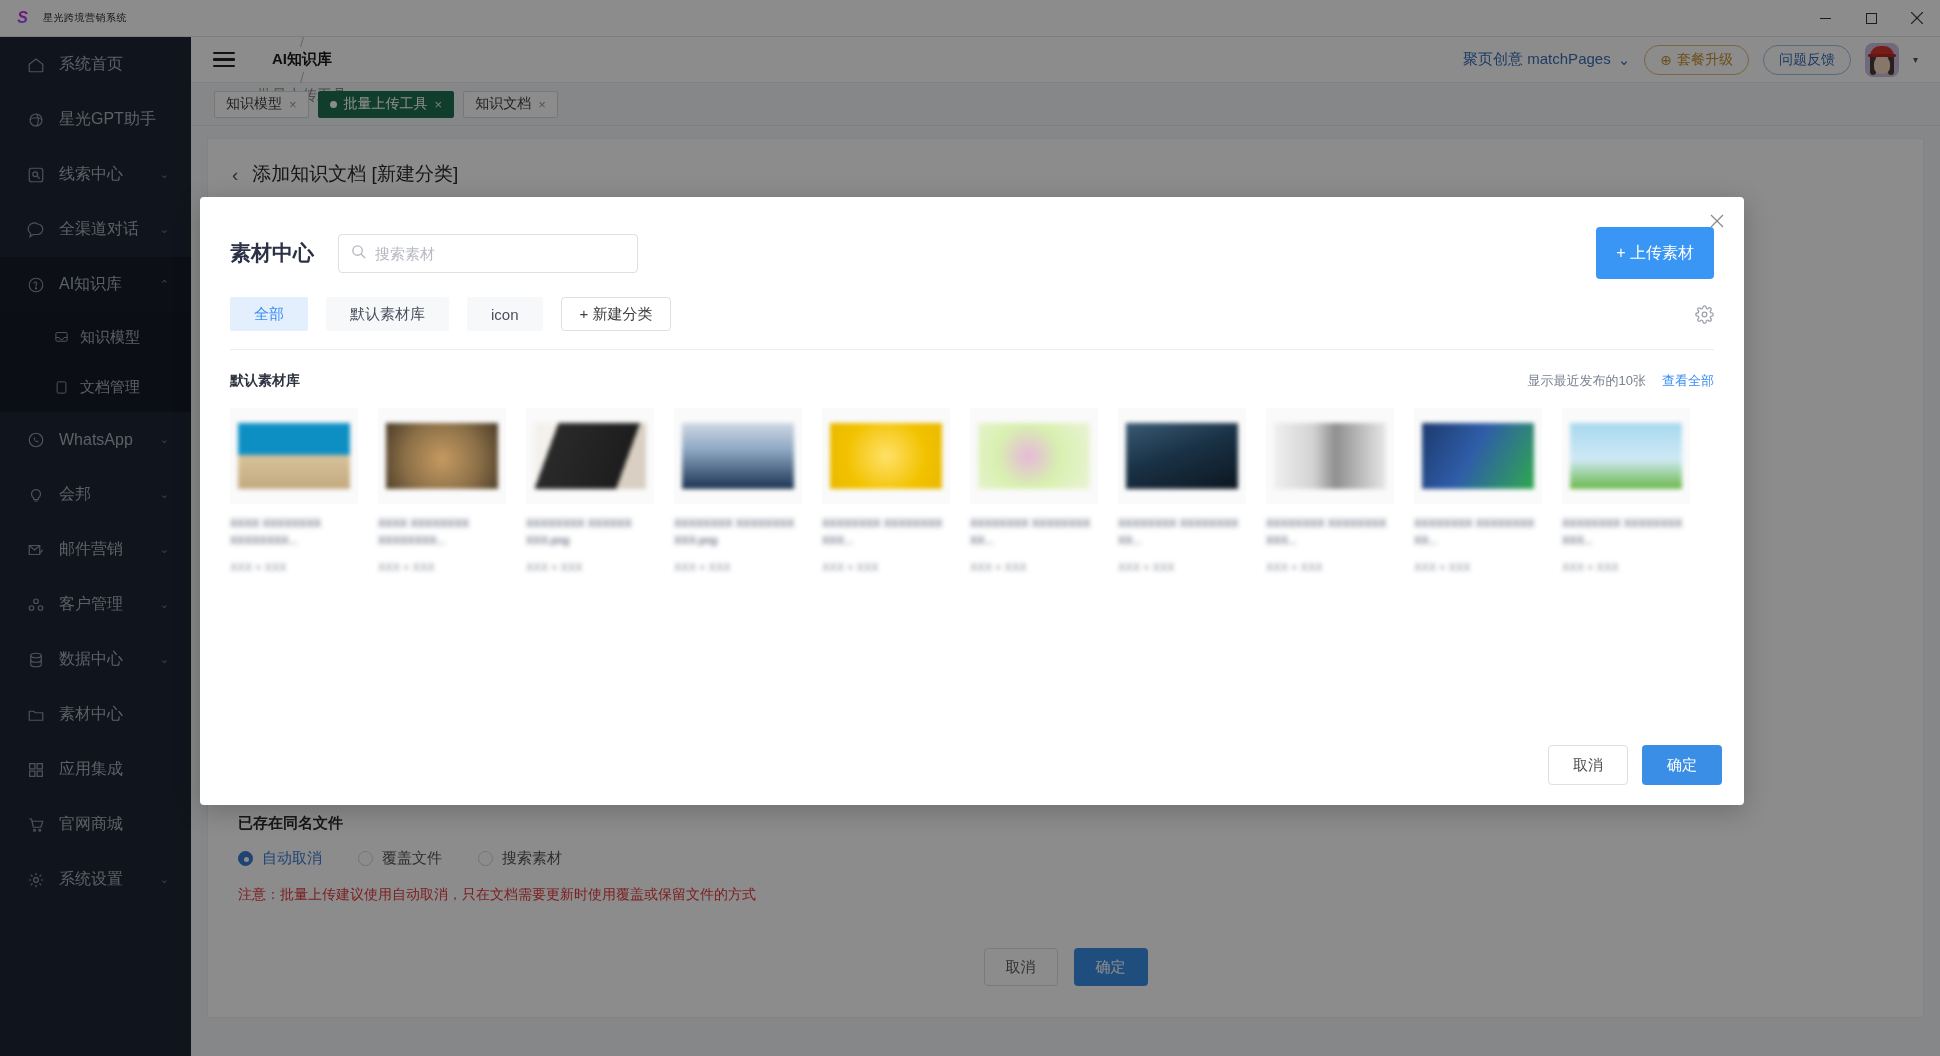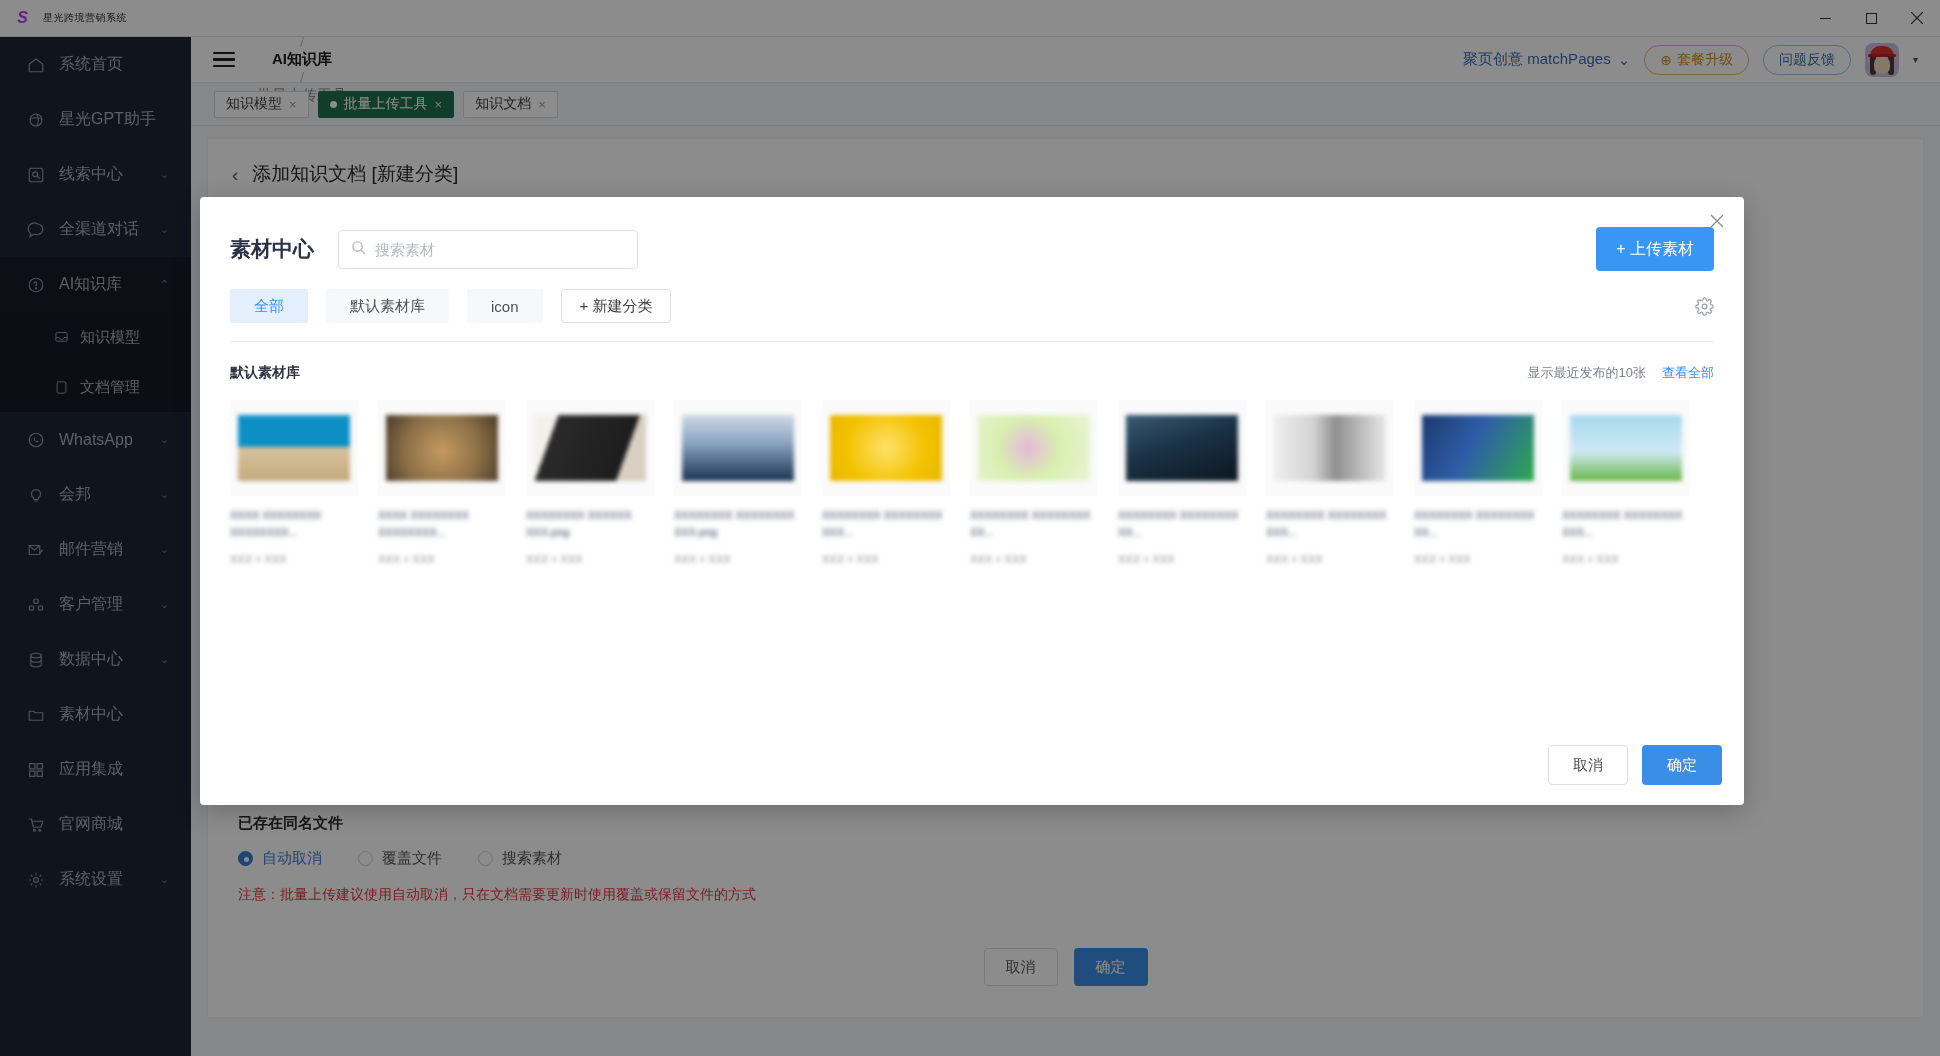--- a/index.html
+++ b/index.html
@@ -161,21 +161,21 @@
   .mtitle { font-size: 21px; font-weight: bold; color:#2b3245; margin-right: 24px; }
   .search {
     width: 300px; height: 39px; border:1px solid #dcdfe6; border-radius: 4px;
     display:flex; align-items:center; padding: 0 12px; gap: 9px;
   }
   .search input { border:0; outline:0; font-size:15px; color:#333; width:100%;
     font-family:"Liberation Sans", sans-serif; background: transparent;}
   .search input::placeholder { color:#b6b9c0; }
   .upload-btn {
     margin-left:auto; background:#3a96f5; color:#fff; font-size: 16px; border-radius:4px;
-    height: 44px; padding: 0 20px; display:flex; align-items:center; cursor:pointer;
+    height: 52px; padding: 0 20px; display:flex; align-items:center; cursor:pointer;
   }
   .cats { display:flex; align-items:center; gap: 18px; padding: 18px 30px 0 30px; }
   .cat { height: 34px; padding: 0 24px; display:flex; align-items:center; justify-content:center;
     font-size:15px; color:#4a4f5c; background:#f7f8fa; cursor:pointer; border-radius:2px; }
   .cat.active { background:#e3effd; color:#3a8ef6; }
   .cat.new { border:1px solid #dcdfe6; background:#fff; color:#3d3d3d; border-radius:4px; padding: 0 18px; }
   .gear { margin-left:auto; color:#9aa0ab; cursor:pointer; }
   .gear svg { display:block; width: 19px; height: 19px; }
   .sep-line { height:1px; background:#eceef1; margin: 18px 30px 0 30px; }
 

